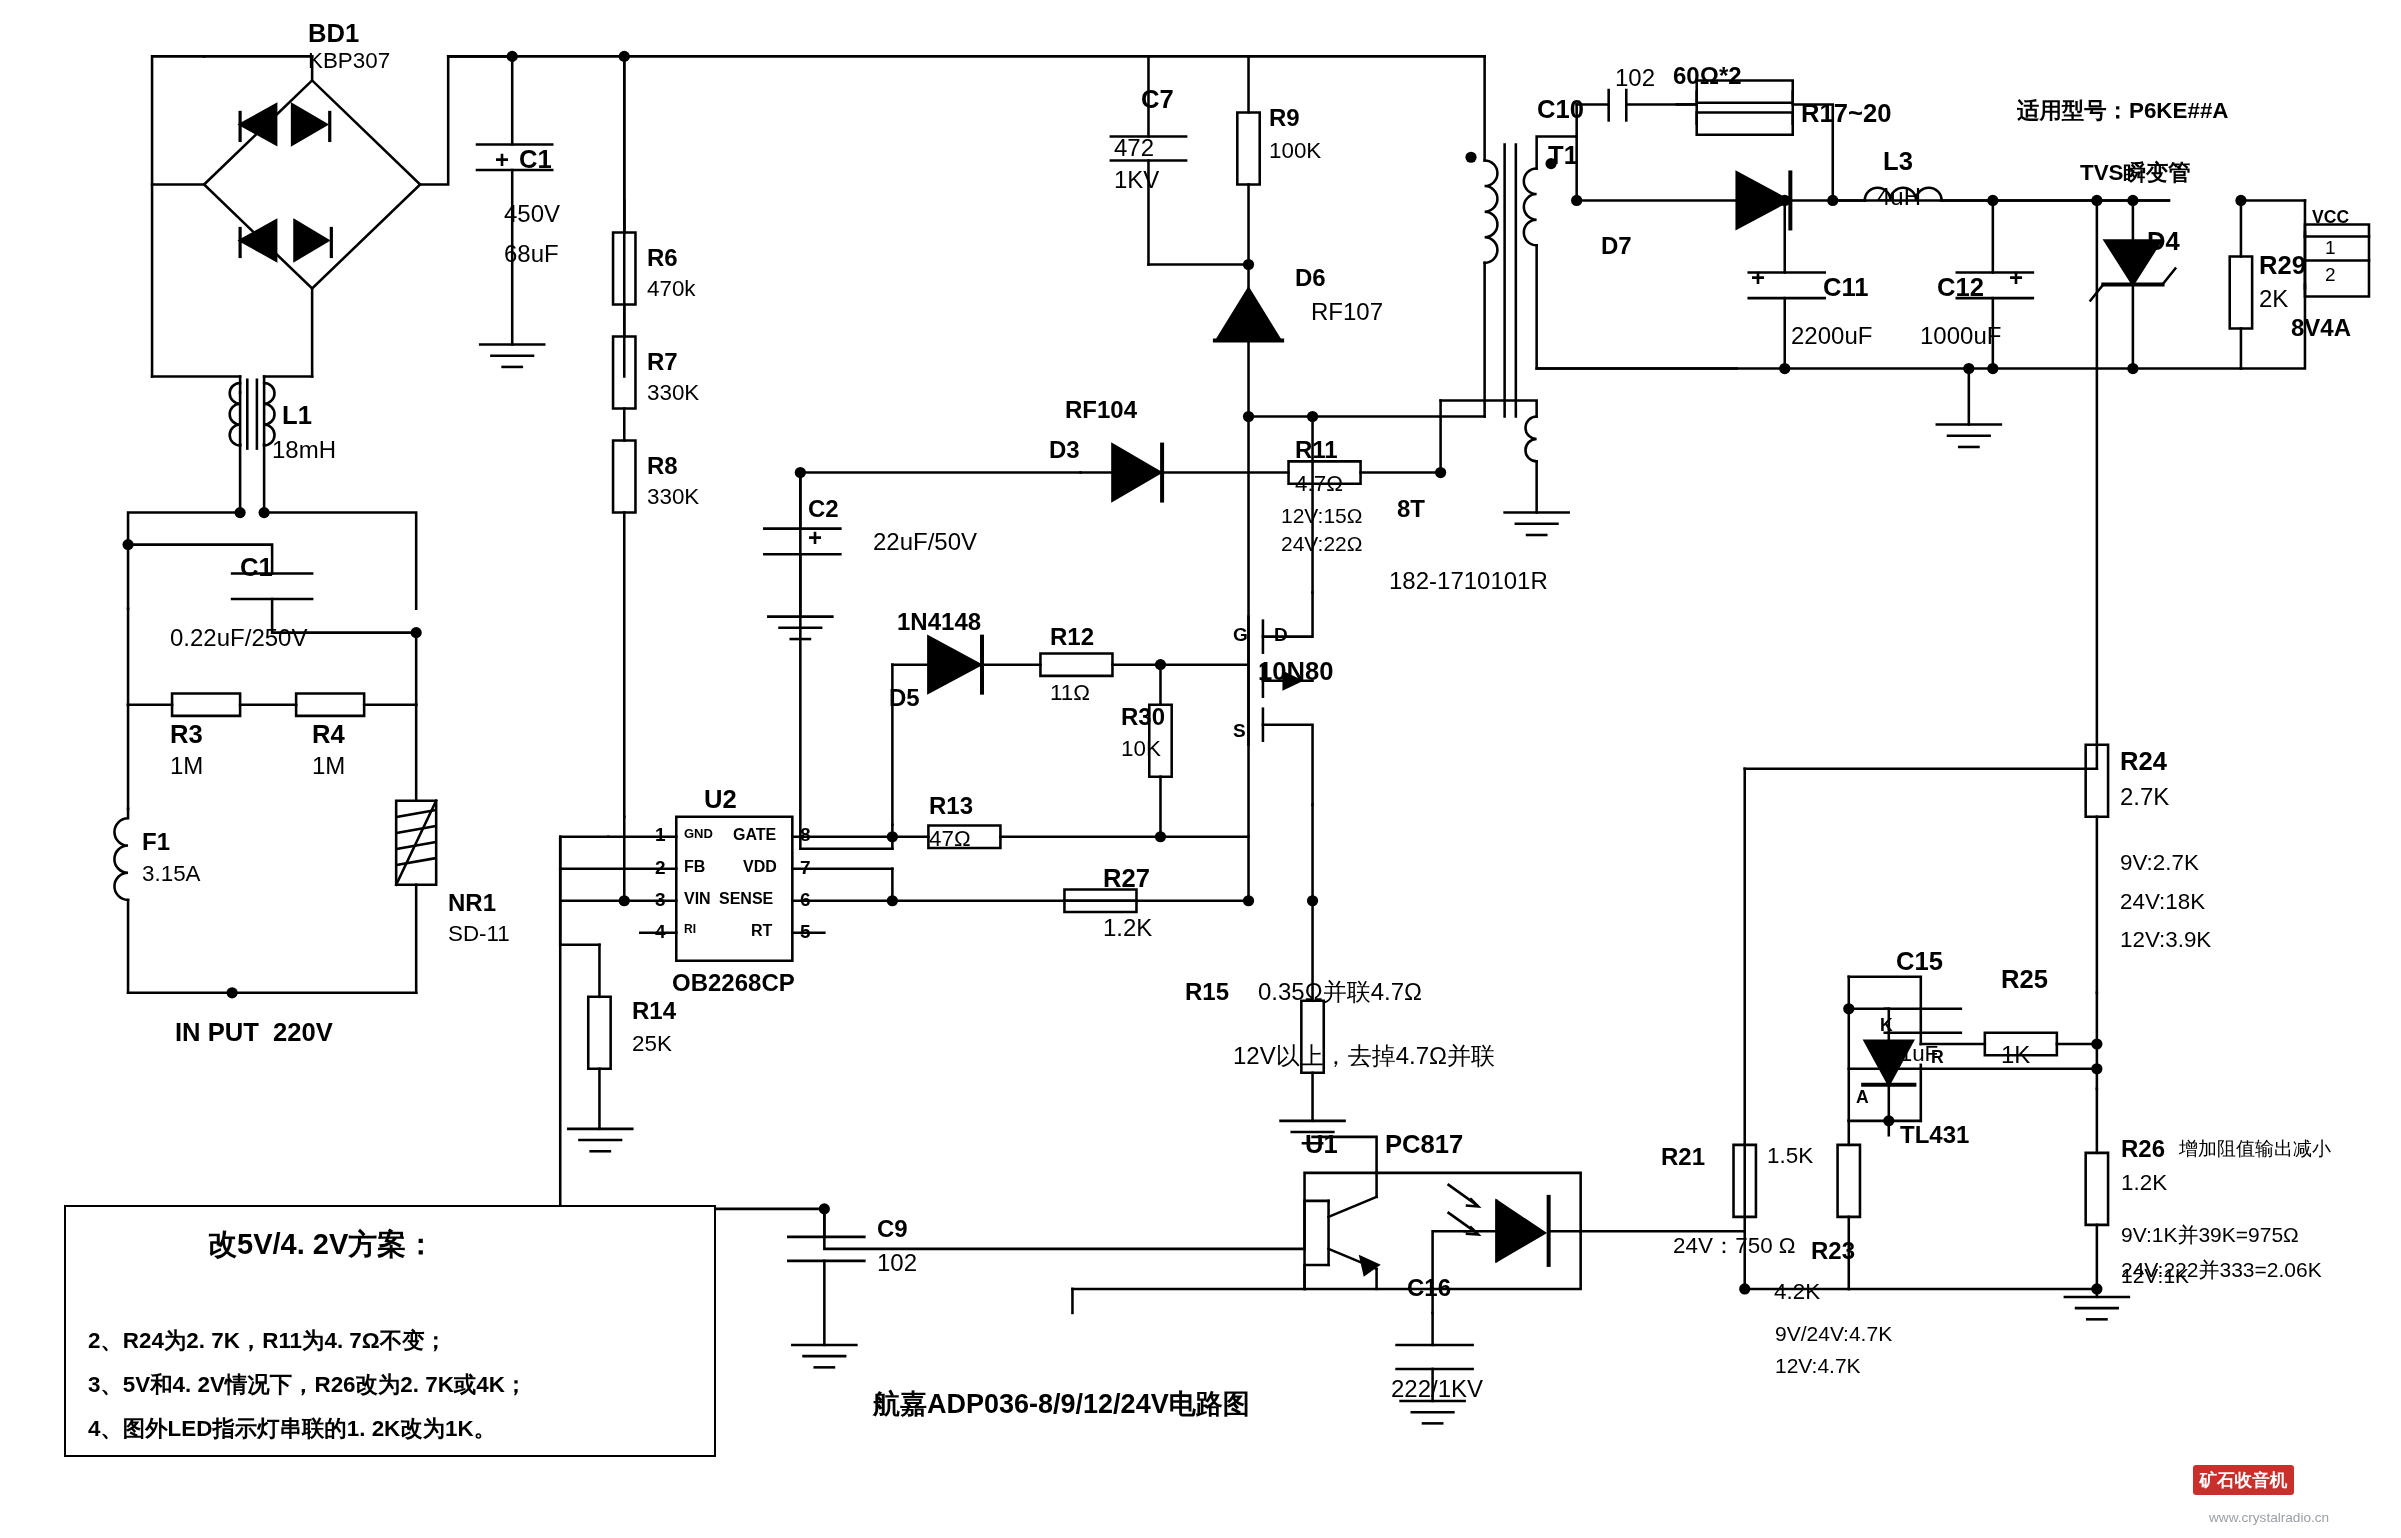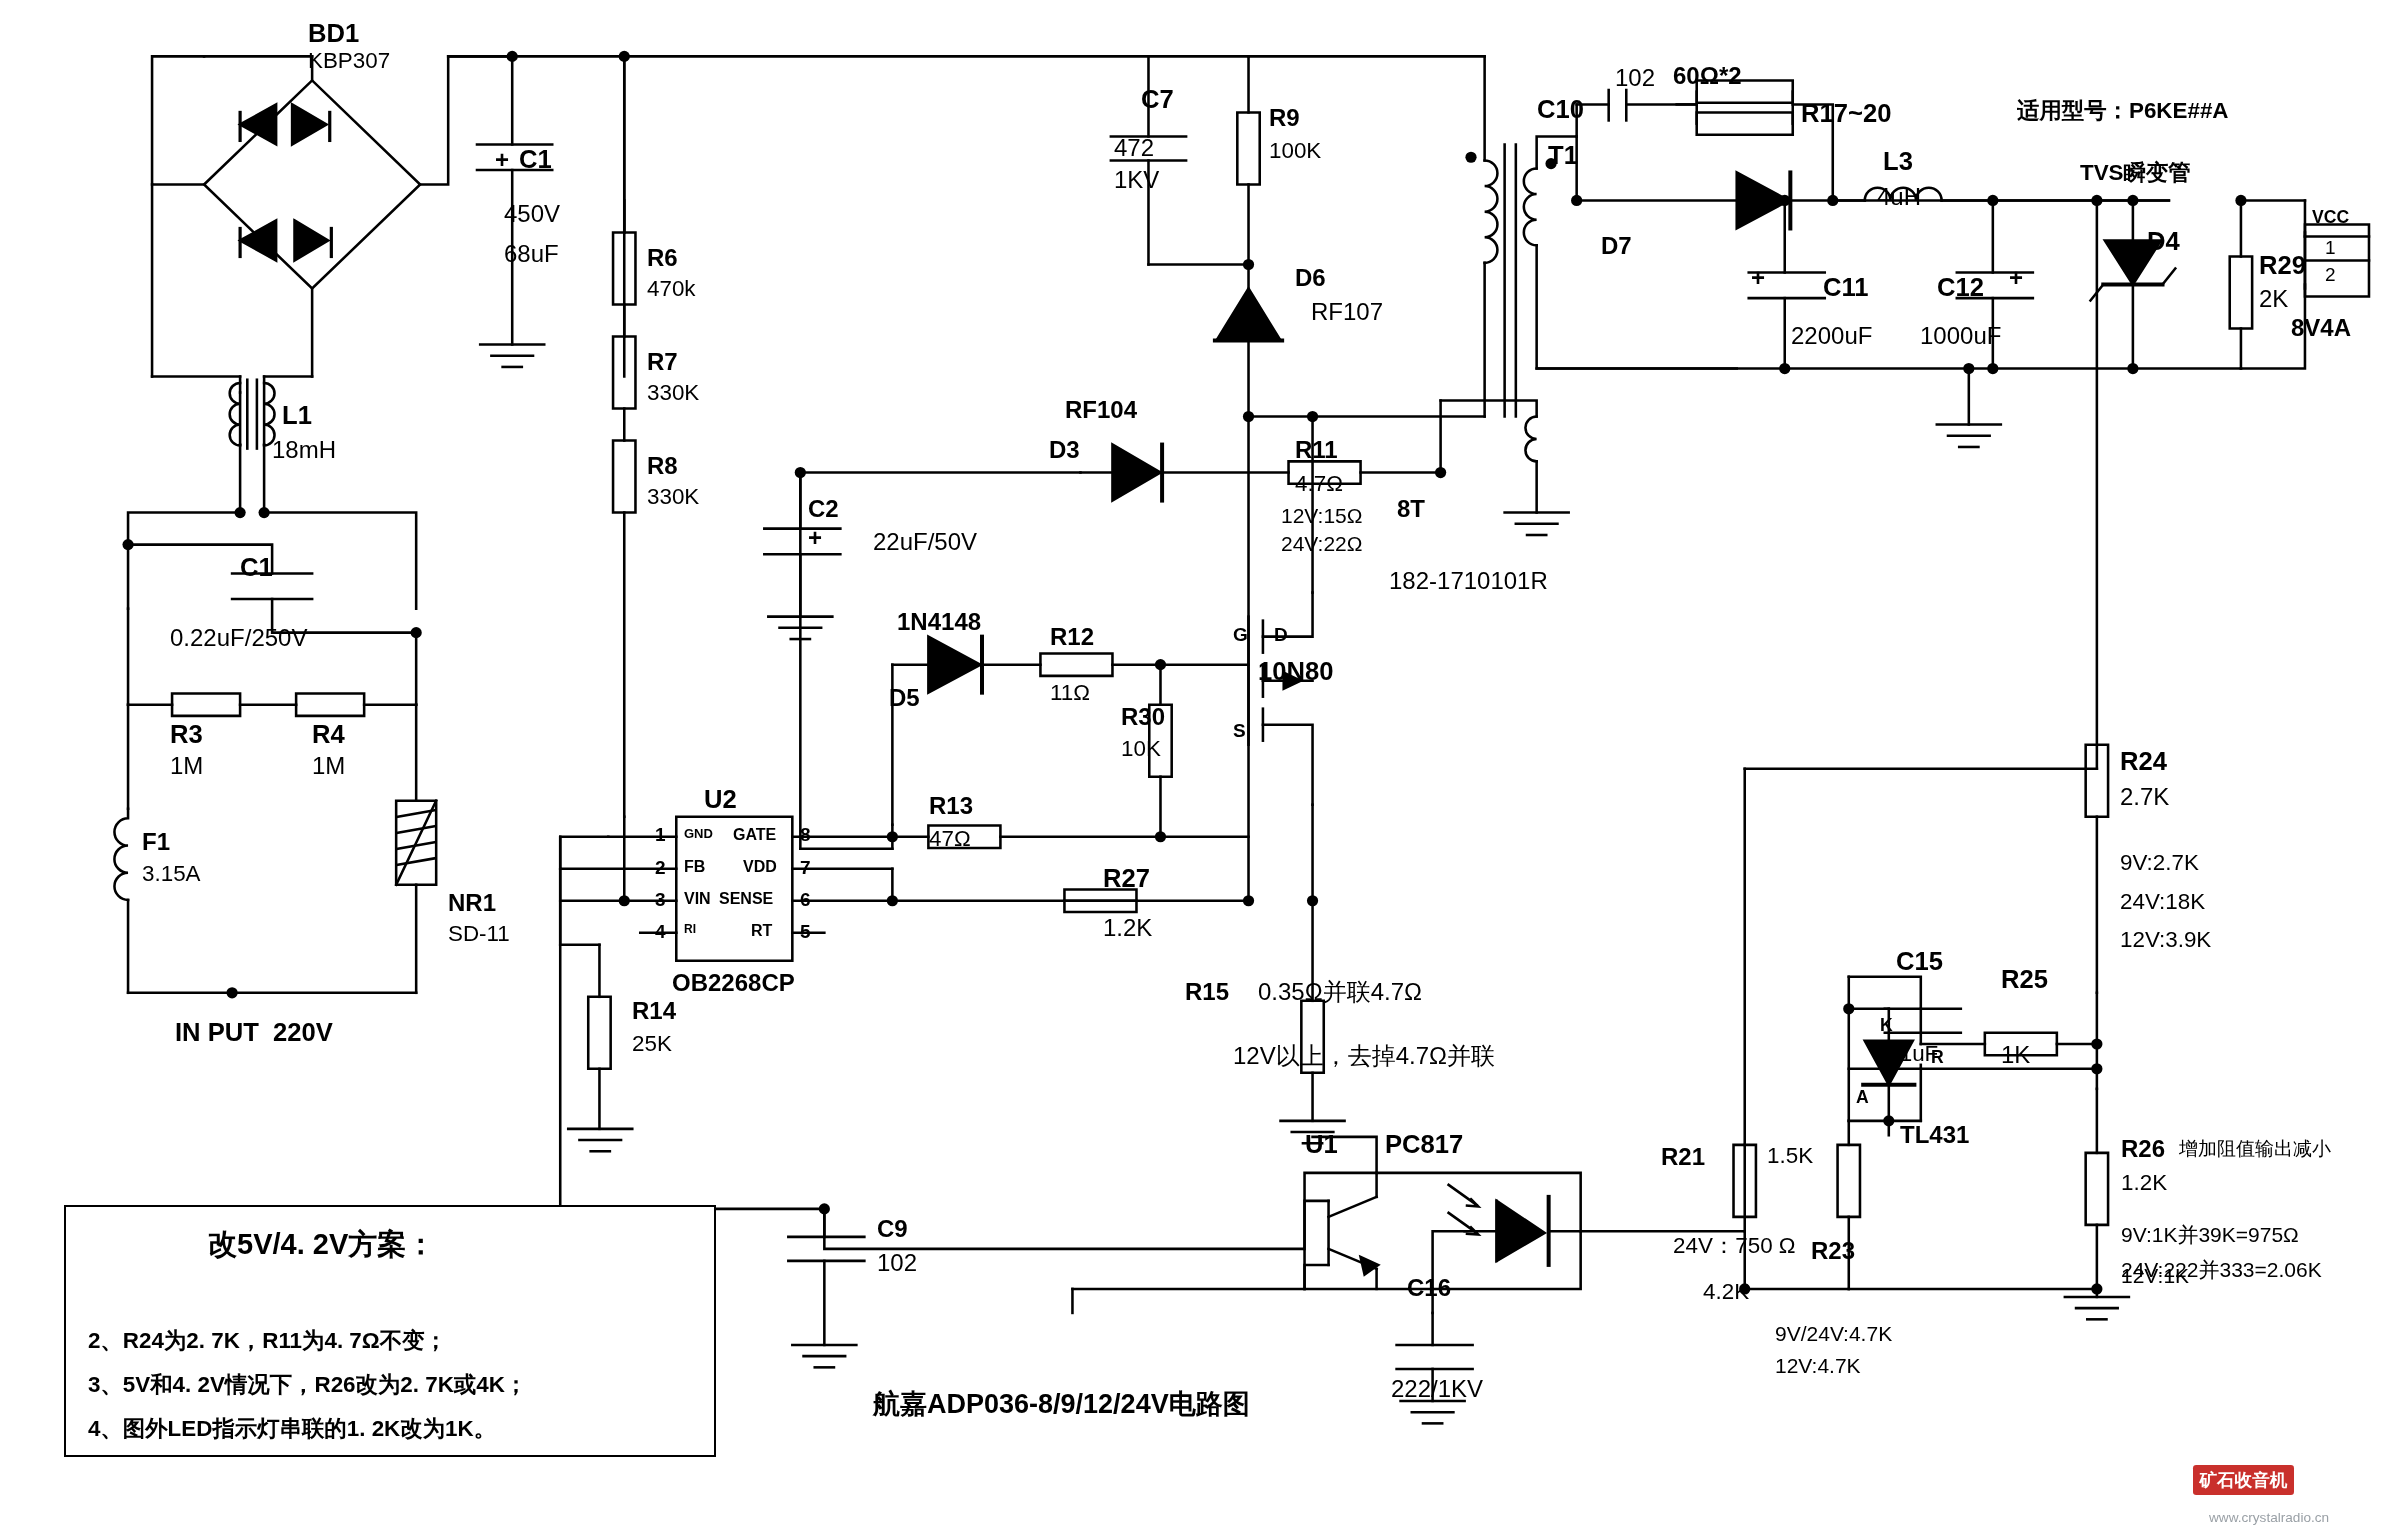--- a/index.html
+++ b/index.html
@@ -553,21 +553,21 @@
 <div class="lbl s30" style="left:877px;top:1249px;">102</div>
 
 <div class="lbl s30 b" style="left:1407px;top:1274px;">C16</div>
 <div class="lbl s30" style="left:1391px;top:1375px;">222/1KV</div>
 
 <div class="lbl s30 b" style="left:1661px;top:1143px;">R21</div>
 <div class="lbl s28" style="left:1767px;top:1143px;">1.5K</div>
 <div class="lbl s28" style="left:1673px;top:1233px;">24V：750 Ω</div>
 
 <div class="lbl s30 b" style="left:1811px;top:1237px;">R23</div>
-<div class="lbl s28" style="left:1703px;top:1279px;">4.2K</div>
+<div class="lbl s28" style="left:1774px;top:1279px;">4.2K</div>
 <div class="lbl s26" style="left:1775px;top:1322px;">9V/24V:4.7K</div>
 <div class="lbl s26" style="left:1775px;top:1354px;">12V:4.7K</div>
 
 <div class="lbl s30 b" style="left:1900px;top:1121px;">TL431</div>
 <div class="lbl" style="left:1880px;top:1015px;font-size:17.6px;font-weight:bold;">K</div>
 <div class="lbl" style="left:1931px;top:1047px;font-size:17.6px;font-weight:bold;">R</div>
 <div class="lbl" style="left:1856px;top:1087px;font-size:17.6px;font-weight:bold;">A</div>
 
 <div class="lbl s32 b" style="left:1896px;top:946px;">C15</div>
 <div class="lbl s28" style="left:1881px;top:1041px;">0.1uF</div>

